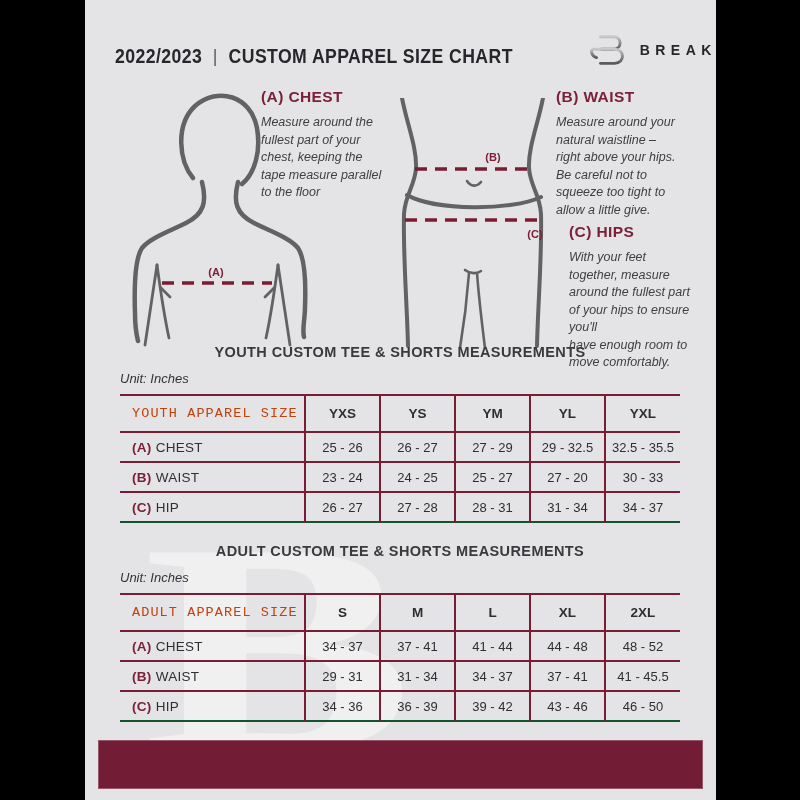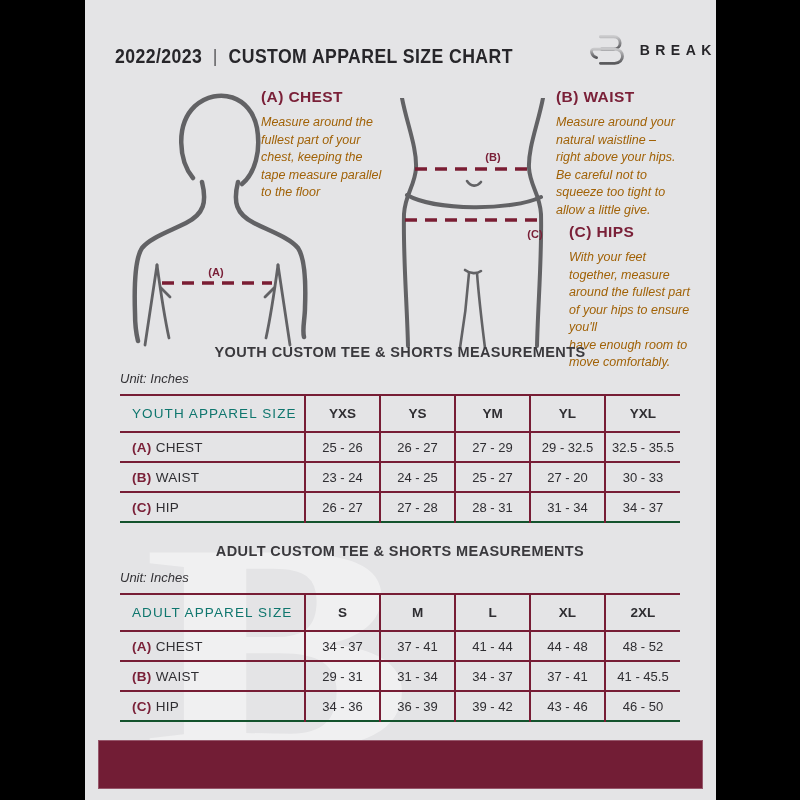--- a/index.html
+++ b/index.html
@@ -21,41 +21,41 @@
   .brand-group { display:flex; align-items:center; gap:13px; }
   .brand-name { font-weight:bold; font-size:14px; letter-spacing:5.5px; color:#27262a; }
 
   
   .figures { position:absolute; top:85px; left:0; right:0; height:278px; z-index:1; }
   .fig { position:absolute; }
   .fig-torso { left:45px; top:0; }
   .fig-hips  { left:305px; top:13px; }
   .guide { position:absolute; color:#7a2038; }
   .guide h3 { font-size:15.5px; font-weight:800; letter-spacing:.4px; color:#7a2038; margin-bottom:8px; }
-  .guide p  { font-size:12.5px; font-style:italic; line-height:1.4; white-space:pre-line; color:#a16207; }
+  .guide p  { font-size:12.5px; font-style:italic; line-height:1.4; white-space:pre-line; color:#404040; }
   .guide-chest { left:176px; top:3px;  width:150px; }
   .guide-waist { left:471px; top:3px;  width:152px; }
   .guide-hips  { left:484px; top:138px; width:154px; }
 
   
   .table-block { position:absolute; left:35px; width:560px; z-index:1; }
   .tb-youth { top:344px; }
   .tb-adult { top:543px; }
   .tbl-title { text-align:center; font-size:14.5px; font-weight:bold; color:#3a393d; letter-spacing:.4px; }
   .tbl-unit  { text-align:left; font-size:13px; font-style:italic; color:#333236; margin-top:11px; }
   table.size-table { width:560px; border-collapse:collapse; table-layout:fixed; margin-top:8px; }
   .size-table col.c-label { width:185px; }
   .size-table col.c-size  { width:75px; }
   .size-table tr { border-top:2px solid #771d35; }
   .size-table tbody tr:last-child { border-bottom:2px solid #14532d; }
   .size-table th, .size-table td { border-left:2px solid #771d35; text-align:center; vertical-align:middle;
                                    color:#2f2e32; }
   .size-table th.lbl, .size-table td.lbl { border-left:none; text-align:left; padding-left:12px; }
   .size-table thead th { height:37px; font-size:13.5px; font-weight:bold; }
-  .size-table thead th.lbl { font-weight:normal; letter-spacing:1.1px; font-size:13.5px; color:#0f766e; }
+  .size-table thead th.lbl { font-weight:normal; letter-spacing:1.1px; font-size:13.5px; color:#c2410c;font-family:Liberation Mono, monospace; }
   .size-table tbody td { height:30px; font-size:13px; }
   .size-table td.lbl { font-size:13.5px; letter-spacing:.3px; }
   .pfx { font-weight:bold; color:#7a2038; margin-right:4px; }
 
   .footer-bar { position:absolute; left:13px; right:13px; bottom:11px; height:49px; background:#721d35;
                 border:1px solid #96576b; z-index:1; }
 
   svg text.diag-label { font-family:"Liberation Sans", sans-serif; font-size:11px; font-weight:bold; fill:#7a2038; }
 </style>
 </head>

